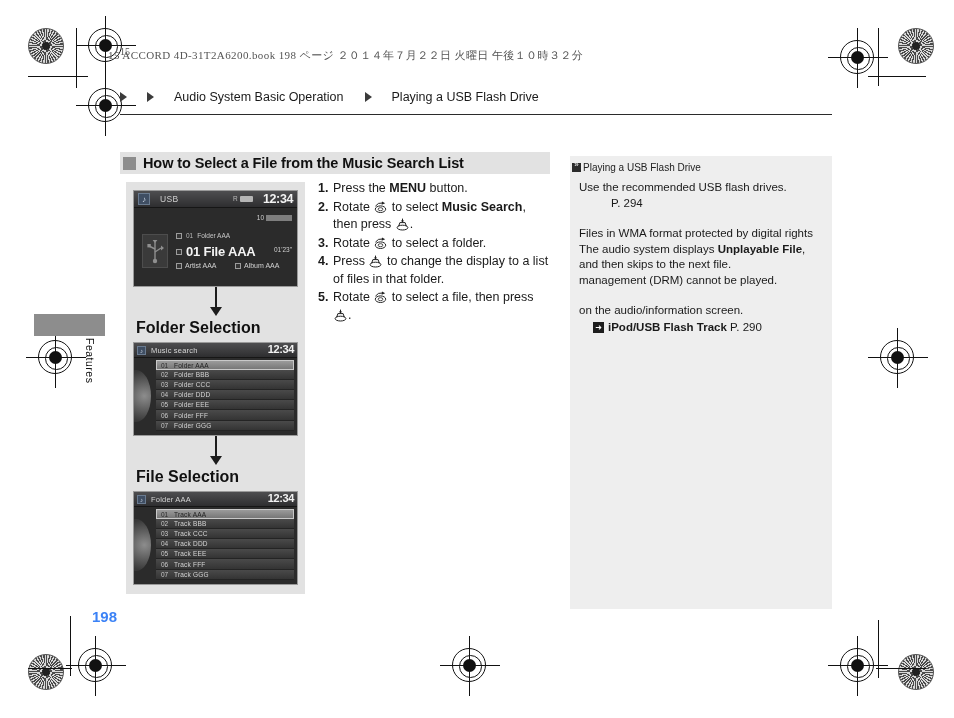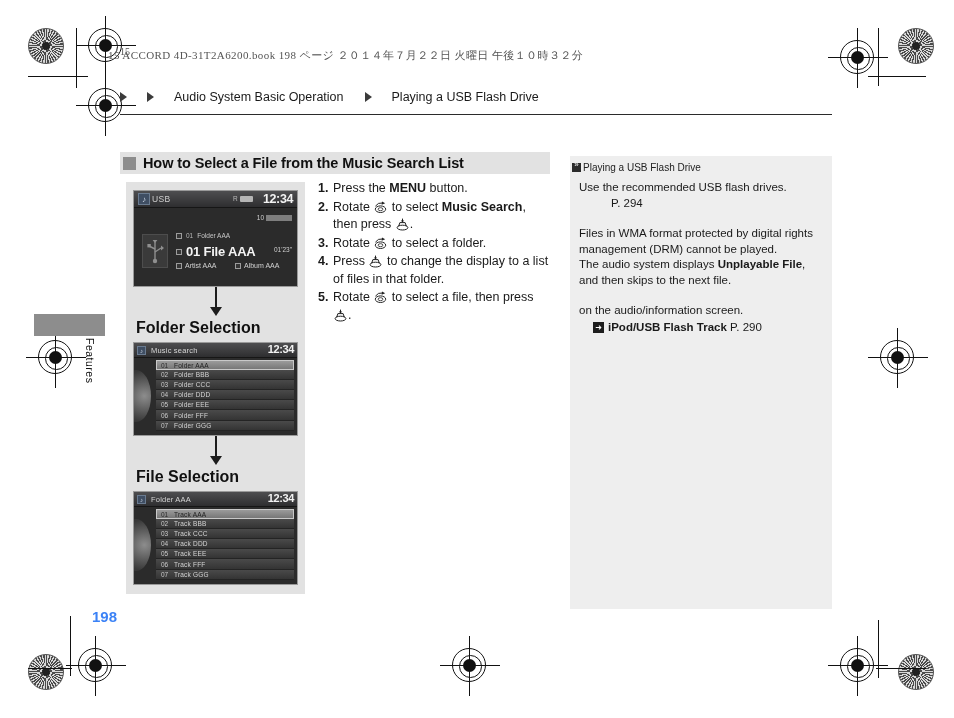--- a/index.html
+++ b/index.html
@@ -172,21 +172,21 @@
   .np-srcicon {
     width: 12px; height: 12px;
     background: #3f4e63;
     border: 1px solid #6a7b90;
     color: #cfd8e4;
     font-size: 8px; line-height: 11px; text-align: center;
     flex: none;
   }
   .np-srclabel {
     font-size: 8.5px; color: #cfcfcf;
-    margin-left: 2px; letter-spacing: .4px;
+    margin-left: 10px; letter-spacing: .4px;
   }
   .np-ind {
     position: absolute; right: 44px; top: 4px;
     display: flex; align-items: center; gap: 2px;
   }
   .np-ind span { font-size: 6.5px; color: #b9b9b9; letter-spacing: .2px; }
   .np-pill { width: 13px; height: 6px; background: #b5b5b5; border-radius: 1px; }
   .np-clock {
     position: absolute; right: 4px; top: 1px;
     font-size: 12.5px; font-weight: bold; color: #f2f2f2;
@@ -651,22 +651,22 @@
   </div>
   <div class="sb-body">
 
     <p class="sb-p">Use the recommended USB flash drives.</p>
 
     <div class="sb-subline">P. 294</div>
 
     <div class="sb-gap"></div>
 
     <p class="sb-p">Files in WMA format protected by digital rights</p>
+    <p class="sb-p"><span>The audio system displays </span><span class="b">Unplayable File</span><span>, and then skips to the next file.</span></p>
     <p class="sb-p">management (DRM) cannot be played.</p>
-    <p class="sb-p"><span>The audio system displays </span><span class="b">Unplayable File</span><span>, and then skips to the next file.</span></p>
 
     <div class="sb-gap"></div>
 
     <p class="sb-p">on the audio/information screen.</p>
 
     <div class="sb-ref">
       <span class="ref-icon"></span>
       <span>
         <span class="ref-title">iPod/USB Flash Track</span>
         <span class="ref-page">P. 290</span>

